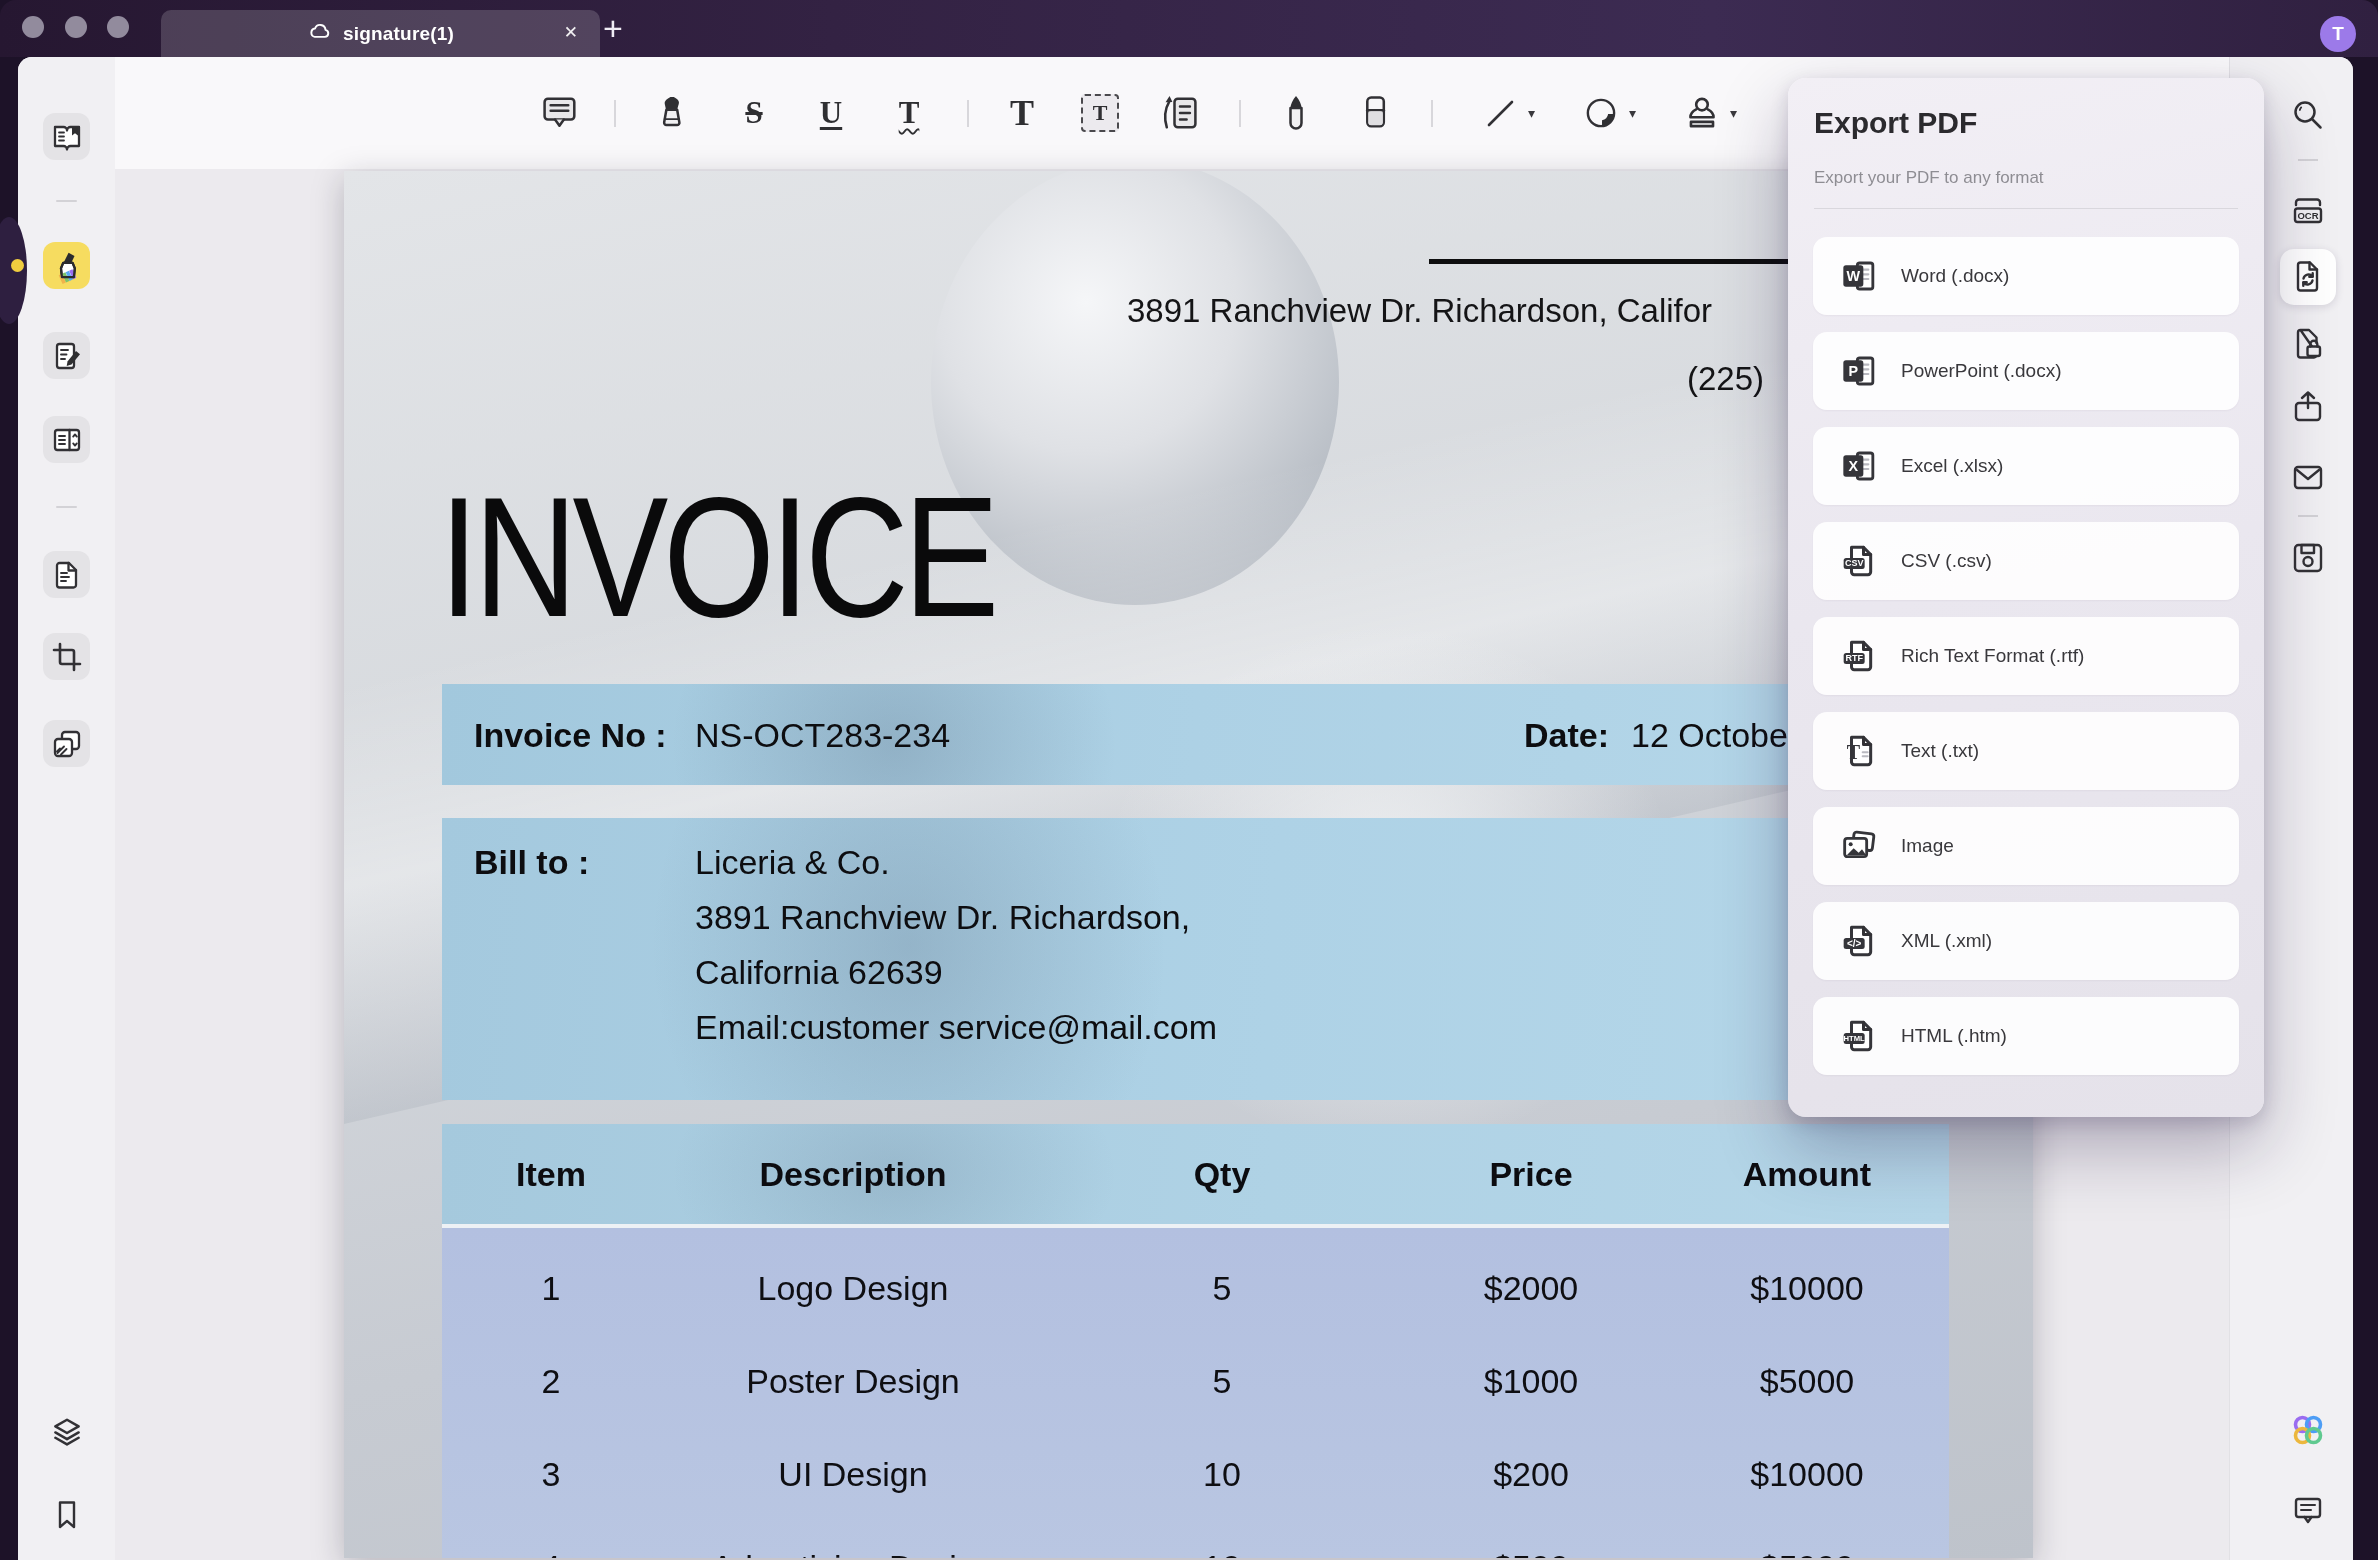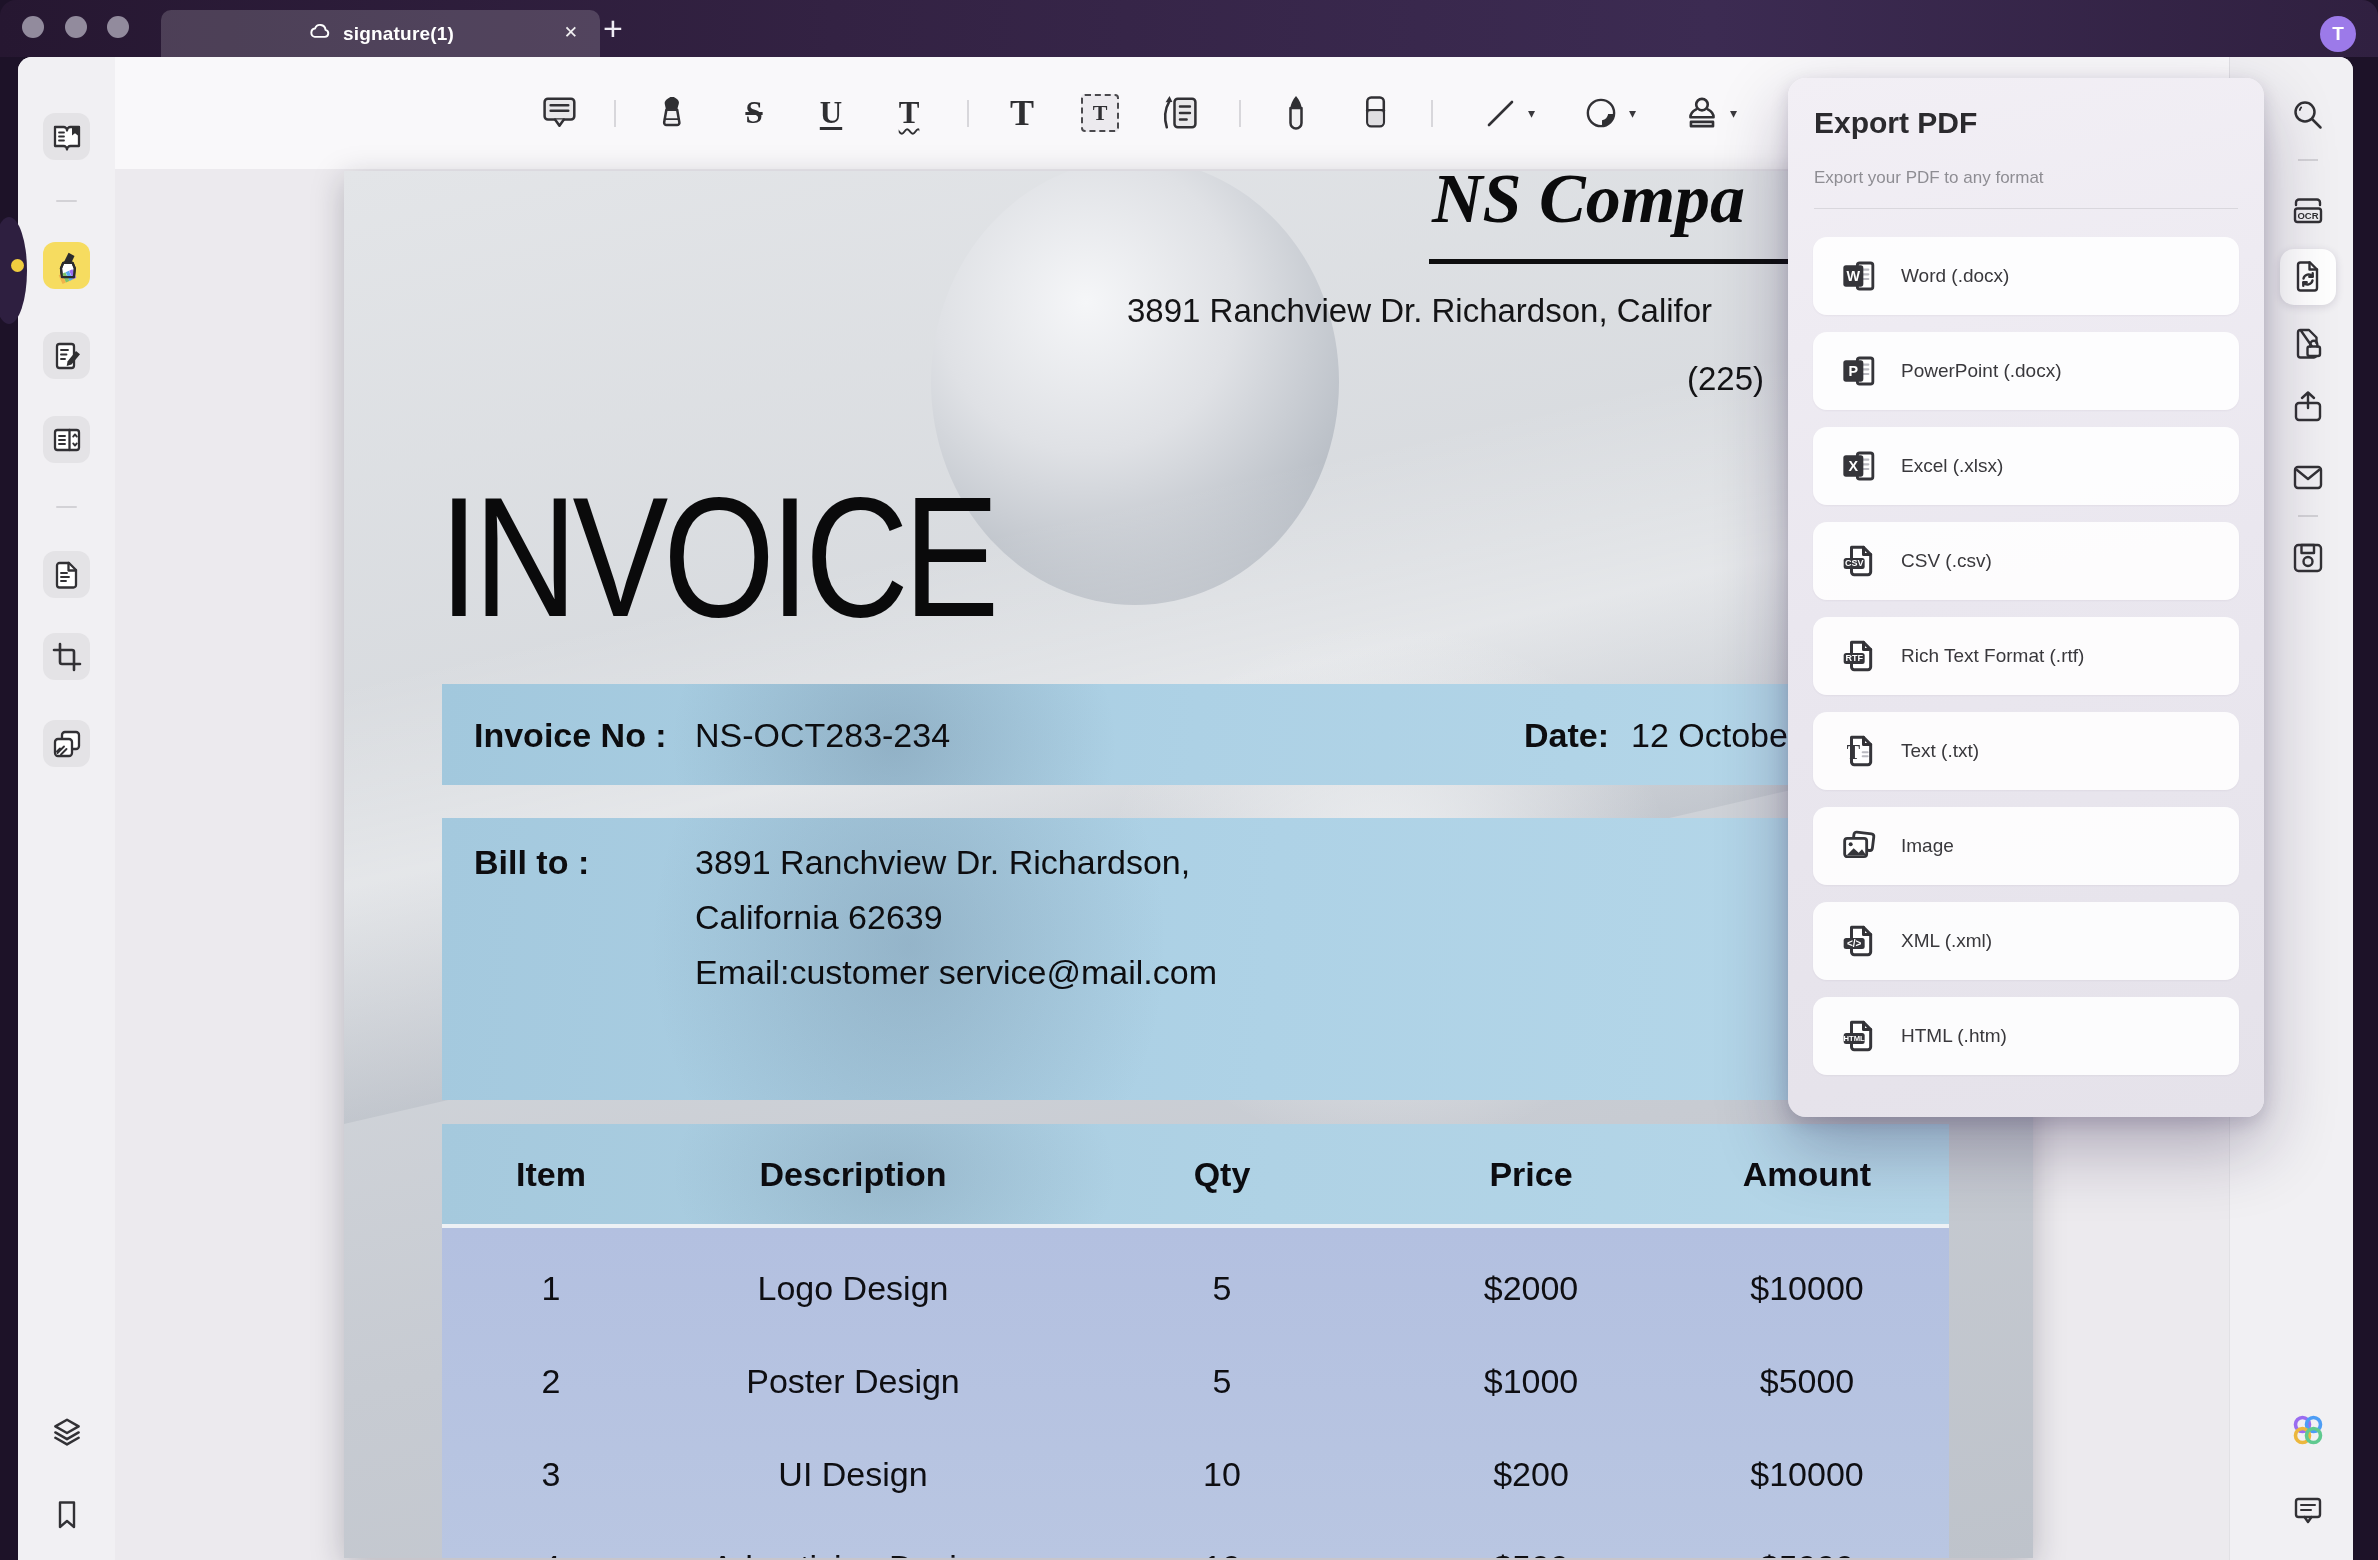--- a/index.html
+++ b/index.html
@@ -297,36 +297,36 @@
         </svg>
       </div>
     </div>
 
     <div class="viewport">
       <div class="page">
         <div class="sphere"></div>
         <div class="ramp"></div>
         <div class="body-glow"></div>
 
-        <div class="company">NS Compa</div>
         <div class="company-rule"></div>
         <div class="addr">3891 Ranchview Dr. Richardson, Califor</div>
         <div class="phone">(225)</div>
         <div class="inv-title">INVOICE</div>
 
         <div class="band band1">
           <span class="b-label" style="left:32px; top:26px">Invoice No :</span>
           <span class="b-value" style="left:253px; top:26px">NS-OCT283-234</span>
           <span class="b-label" style="left:1082px; top:26px">Date:</span>
           <span class="b-value" style="left:1189px; top:26px">12 October</span>
         </div>
 
         <div class="band band2">
           <span class="b-label" style="left:32px; top:17px; line-height:55px">Bill to :</span>
           <div class="bill-lines">
+            <div>Liceria &amp; Co.</div>
             <div>3891 Ranchview Dr. Richardson,</div>
             <div>California 62639</div>
             <div>Email:customer service@mail.com</div>
           </div>
         </div>
 
         <div class="table">
           <div class="tgrid thead">
             <span>Item</span>
             <span>Description</span>

